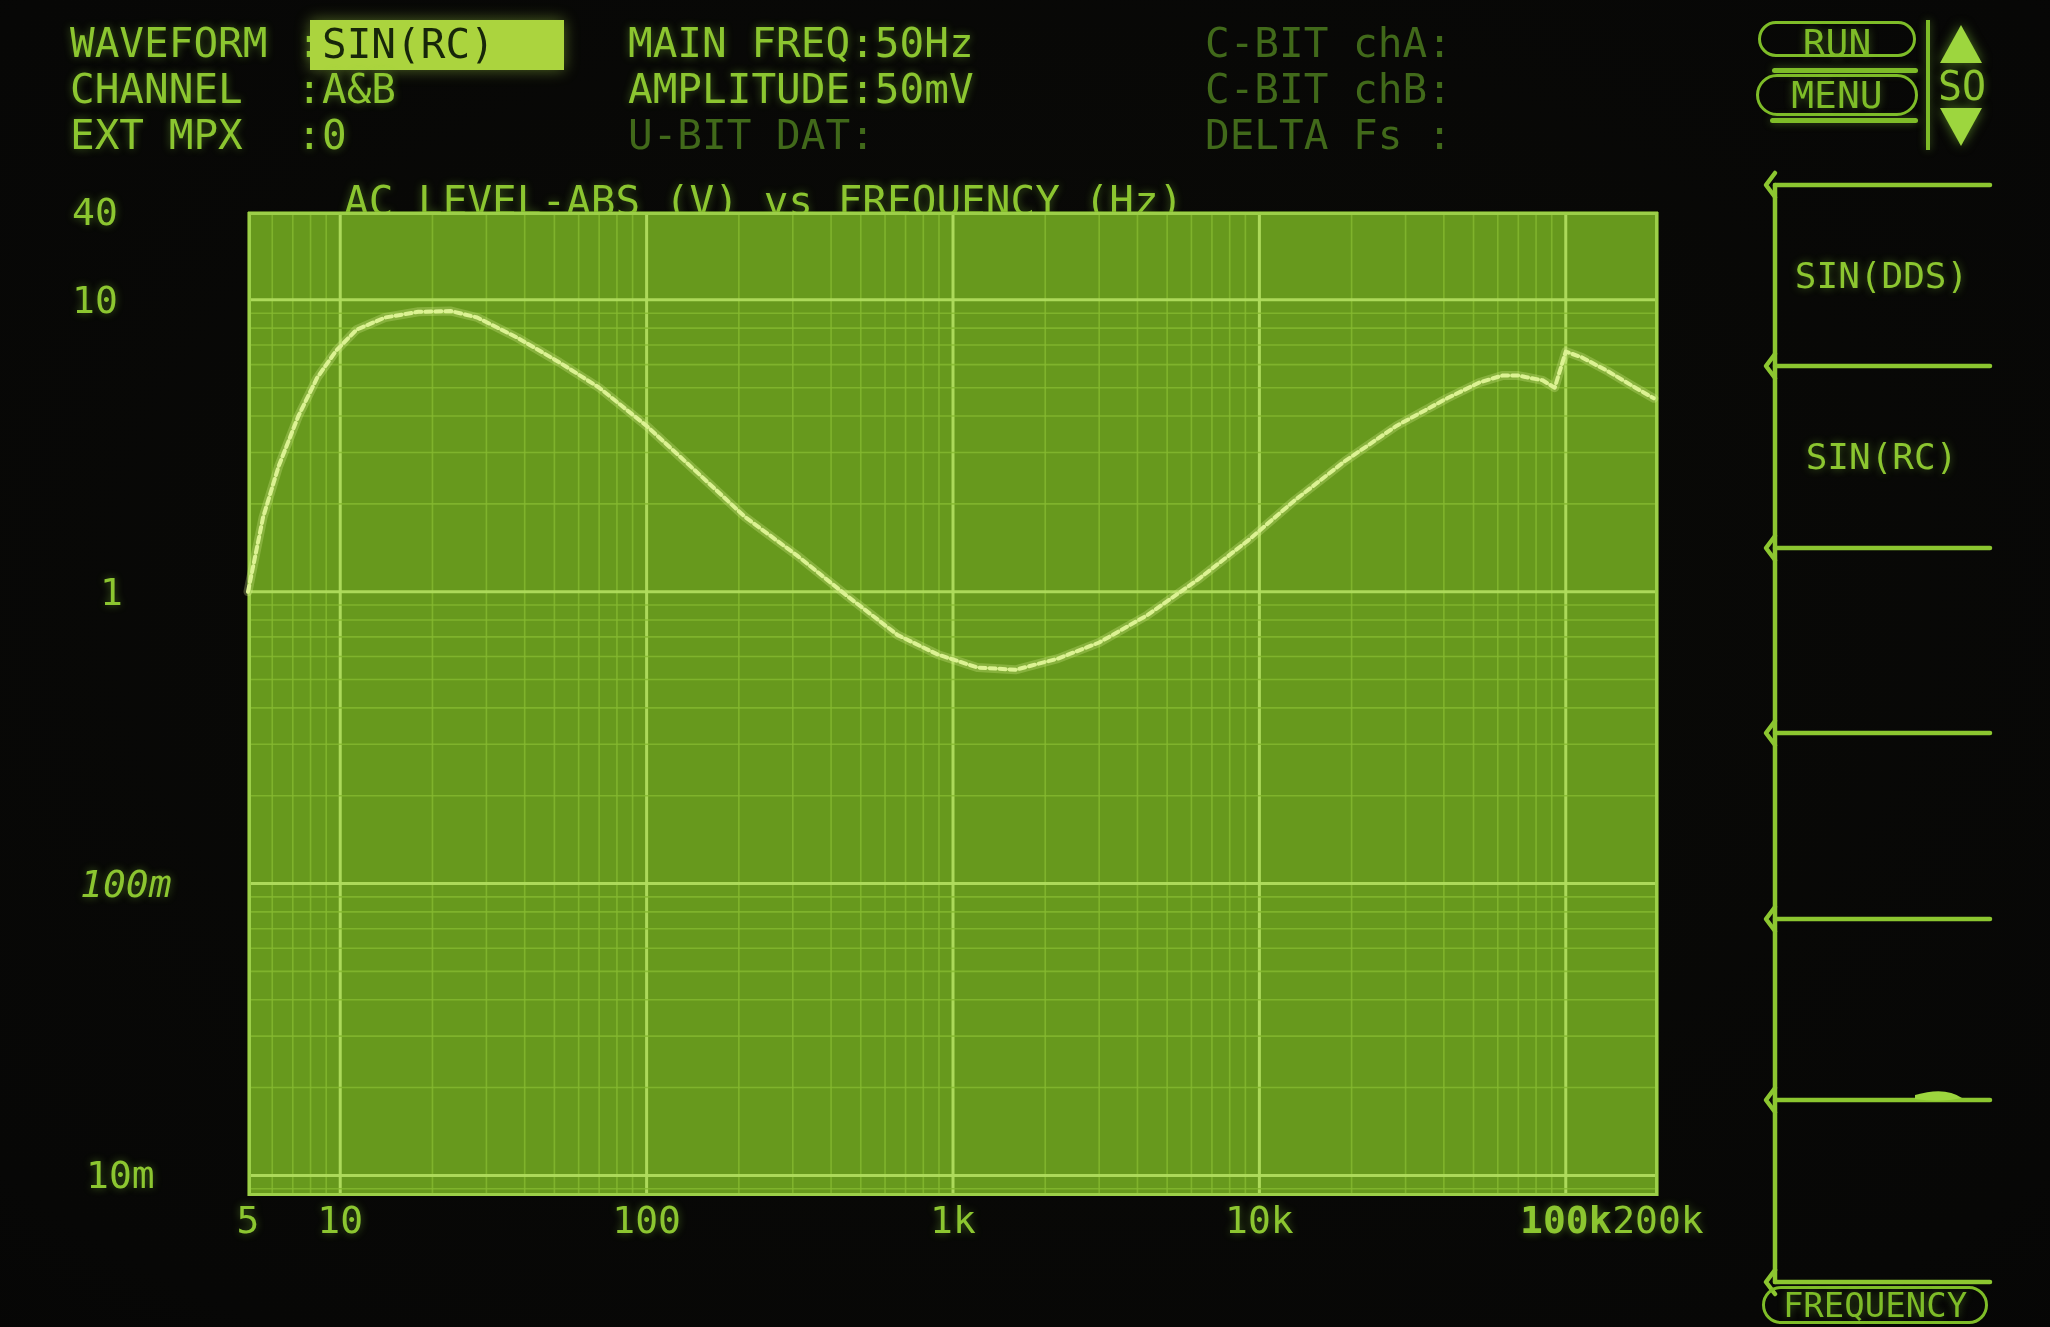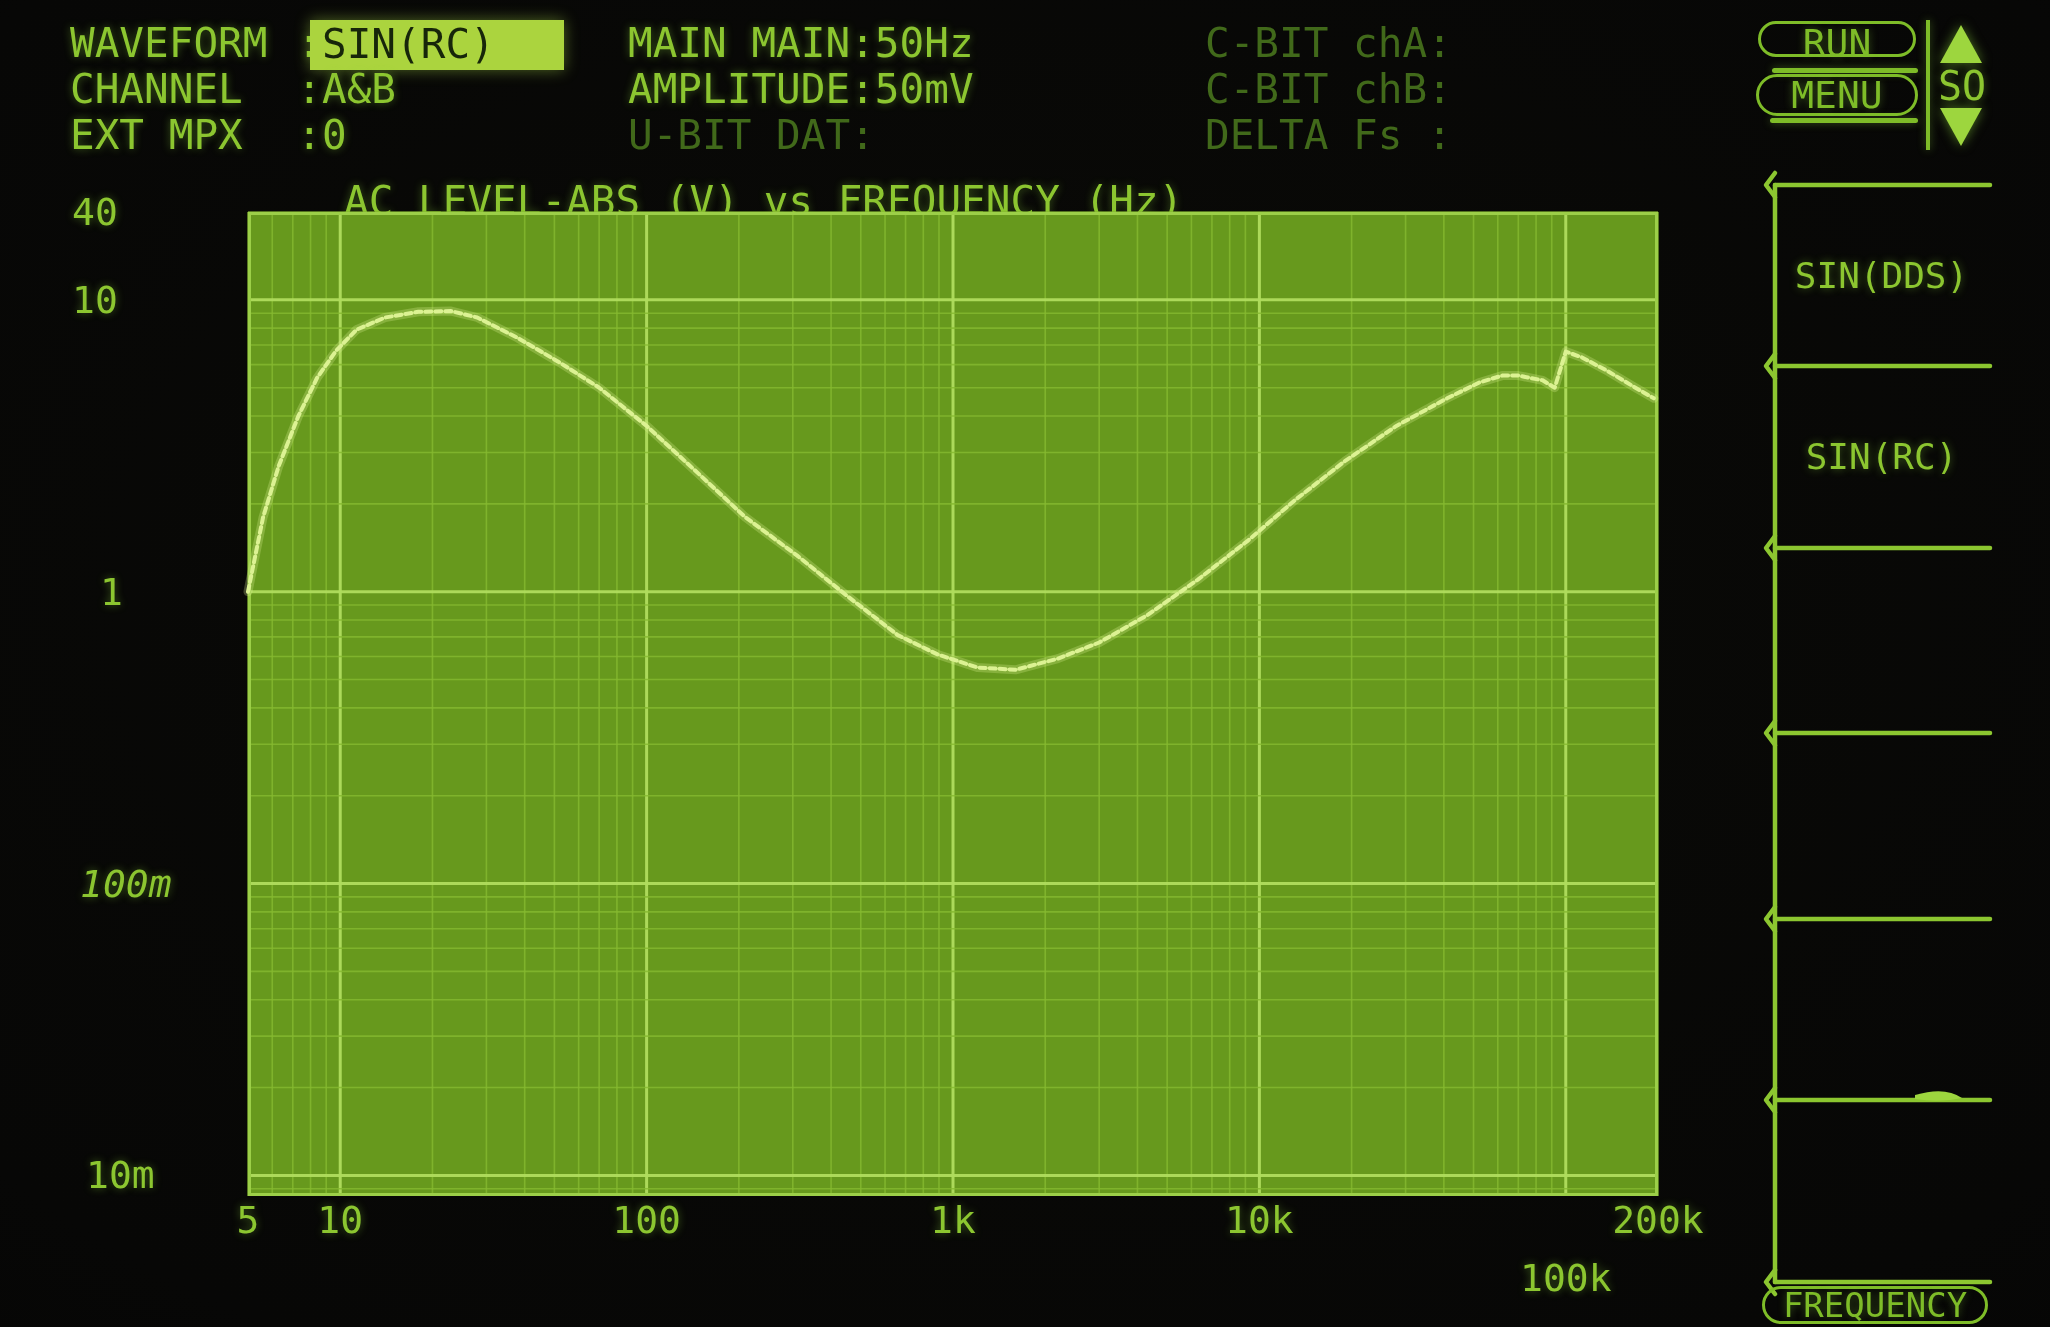--- a/index.html
+++ b/index.html
@@ -53,21 +53,21 @@
   <div class="field-highlight" style="left:310px;top:20px">SIN(RC)</div>
 
   <div class="tx" style="left:70px;top:66px">CHANNEL</div>
   <div class="tx" style="left:297px;top:66px">:</div>
   <div class="tx" style="left:322px;top:66px">A&amp;B</div>
 
   <div class="tx" style="left:70px;top:112px">EXT MPX</div>
   <div class="tx" style="left:297px;top:112px">:</div>
   <div class="tx" style="left:322px;top:112px">0</div>
 
-  <div class="tx" style="left:628px;top:20px">MAIN MAIN:50Hz</div>
+  <div class="tx" style="left:628px;top:20px">MAIN FREQ:50Hz</div>
   <div class="tx" style="left:628px;top:66px">AMPLITUDE:50mV</div>
   <div class="tx dim" style="left:628px;top:112px">U-BIT DAT:</div>
 
   <div class="tx dim" style="left:1205px;top:20px">C-BIT chA:</div>
   <div class="tx dim" style="left:1205px;top:112px">DELTA Fs :</div>
   <div class="tx dim" style="left:1205px;top:66px">C-BIT chB:</div>
 
   <div class="pill" style="left:1758px;top:21px;width:158px;height:36px;line-height:38px">RUN</div>
   <div class="pill-underline" style="left:1772px;top:68px;width:146px"></div>
   <div class="pill" style="left:1756px;top:74px;width:162px;height:42px;line-height:36px">MENU</div>
@@ -164,21 +164,21 @@
       <div class="axis-label" style="left: 72px; top: 190px;">40</div>
       <div class="axis-label" style="left: 72px; top: 277.855px;">10</div>
       <div class="axis-label" style="left: 100px; top: 569.704px;">1</div>
       <div class="axis-label" style="left: 80px; top: 861.552px; font-style: italic;">100m</div>
       <div class="axis-label" style="left: 86px; top: 1153.4px;">10m</div>
       <div class="axis-label xlab" style="left: 168px; top: 1198px;">5</div>
       <div class="axis-label xlab" style="left: 260.231px; top: 1198px;">10</div>
       <div class="axis-label xlab" style="left: 566.615px; top: 1198px;">100</div>
       <div class="axis-label xlab" style="left: 873px; top: 1198px;">1k</div>
       <div class="axis-label xlab" style="left: 1179.38px; top: 1198px;">10k</div>
-      <div class="axis-label xlab" style="left: 1485.77px; top: 1256px;">100k</div>
+      <div class="axis-label xlab" style="left: 1485.77px; top: 1198px; font-weight: bold;">100k</div>
       <div class="axis-label xlab" style="left: 1578px; top: 1198px;">200k</div>
     </div>
 
   <svg id="sidebar" width="245" height="1125" style="left: 1755px; top: 175px;">
       <line x1="20" y1="10" x2="20" y2="1107" stroke="#8cc630" stroke-width="4.5" stroke-linecap="round"></line>
       <line x1="20" y1="10" x2="235" y2="10" stroke="#8cc630" stroke-width="4.5" stroke-linecap="round"></line>
       <path d="M 20 -2 L 11 10 L 20 22" fill="none" stroke="#8cc630" stroke-width="4.5" stroke-linejoin="round" stroke-linecap="round"></path>
       <line x1="20" y1="191" x2="235" y2="191" stroke="#8cc630" stroke-width="4.5" stroke-linecap="round"></line>
       <path d="M 20 179 L 11 191 L 20 203" fill="none" stroke="#8cc630" stroke-width="4.5" stroke-linejoin="round" stroke-linecap="round"></path>
       <line x1="20" y1="373" x2="235" y2="373" stroke="#8cc630" stroke-width="4.5" stroke-linecap="round"></line>

